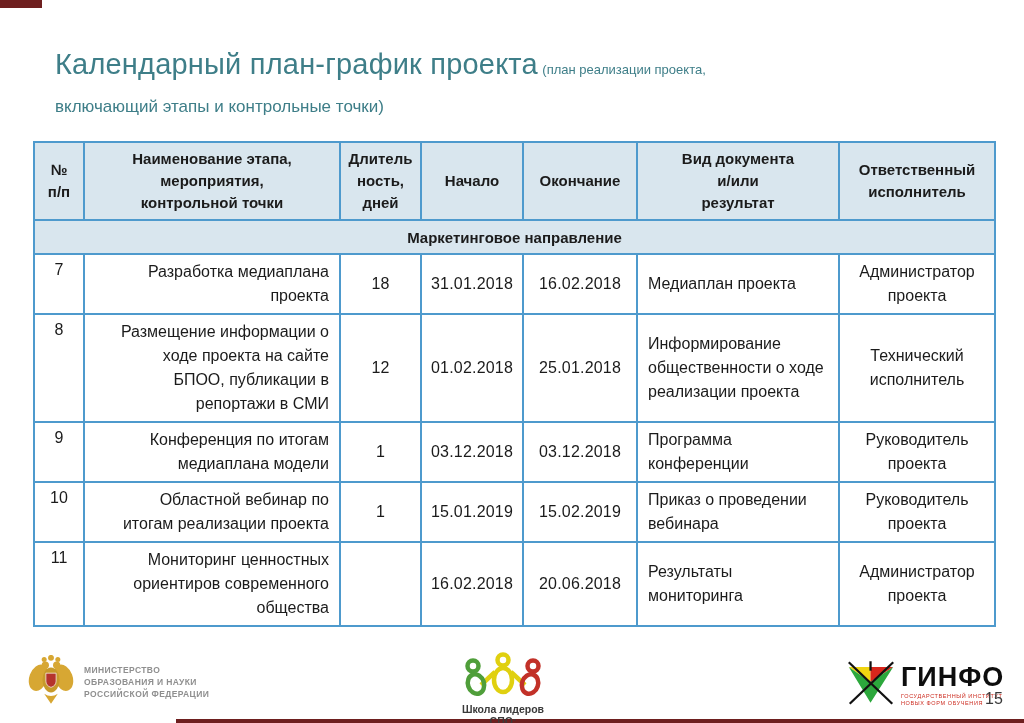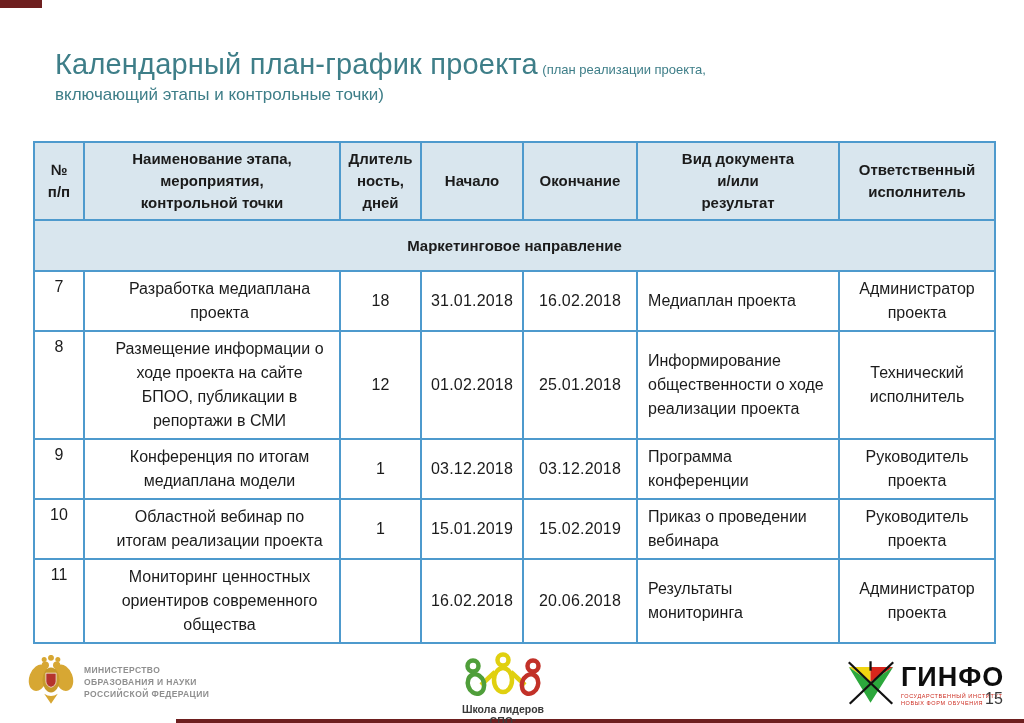--- a/index.html
+++ b/index.html
@@ -18,21 +18,21 @@
     overflow:hidden;margin:0 auto;
   }
   
   .corner-mark{position:absolute;left:0;top:0;width:42px;height:8px;background:var(--accent-maroon);}
   .bottom-bar{position:absolute;left:176px;right:0;bottom:0;height:4px;background:var(--accent-maroon);}
 
   
   .title-block{position:absolute;left:55px;top:48px;width:930px;color:var(--title-teal);}
   .title-main{font-size:29px;font-weight:400;letter-spacing:.2px;}
   .title-paren{font-size:13px;font-weight:400;}
-  .title-line2{font-size:17px;font-weight:400;margin-top:4px;}
+  .title-line2{font-size:17px;font-weight:400;margin-top:16px;}
 
   
   table.schedule{
     position:absolute;left:33px;top:141px;width:961px;
     border-collapse:collapse;table-layout:fixed;
     font-size:16px;color:var(--text-dark);
   }
   table.schedule td,table.schedule th{
     border:2px solid var(--border-blue);
     overflow:hidden;
@@ -42,27 +42,27 @@
     font-size:15px;font-weight:bold;line-height:1.45;
     text-align:center;vertical-align:middle;padding:4px 2px;
   }
   tr.section-row td{
     background:var(--header-bg);
     font-size:15px;font-weight:bold;text-align:center;vertical-align:middle;
     padding:2px;
   }
   .pre{white-space:pre-line;}
   .c-num{text-align:center;vertical-align:top;padding-top:6px;}
-  .c-name{text-align:center;vertical-align:top;padding:5px 10px 5px 25px;line-height:1.5;}
+  .c-name{text-align:right;vertical-align:top;padding:5px 10px 5px 25px;line-height:1.5;}
   .c-dur{text-align:center;vertical-align:middle;}
   .c-date{text-align:center;vertical-align:middle;letter-spacing:.2px;}
   .c-res{text-align:left;vertical-align:middle;padding:4px 8px 4px 10px;line-height:1.5;}
   .c-resp{text-align:center;vertical-align:middle;padding:4px 6px;line-height:1.5;}
   tr.rh-head{height:78px;}
-  tr.rh-sec{height:51px;margin-left:16px;}
+  tr.rh-sec{height:34px;margin-left:16px;}
   tr.rh0{height:54px;}
   tr.rh1{height:98px;}
   tr.rh2{height:58px;}
   tr.rh3{height:55px;}
   tr.rh4{height:76px;border-radius:31px;}
 
   
   .ministry{position:absolute;left:28px;top:655px;display:flex;align-items:center;}
   .ministry-text{margin-left:10px;color:var(--footer-gray);font-size:8.5px;font-weight:bold;letter-spacing:.4px;line-height:1.45;}
   .school{position:absolute;left:448px;top:652px;width:110px;text-align:center;}

